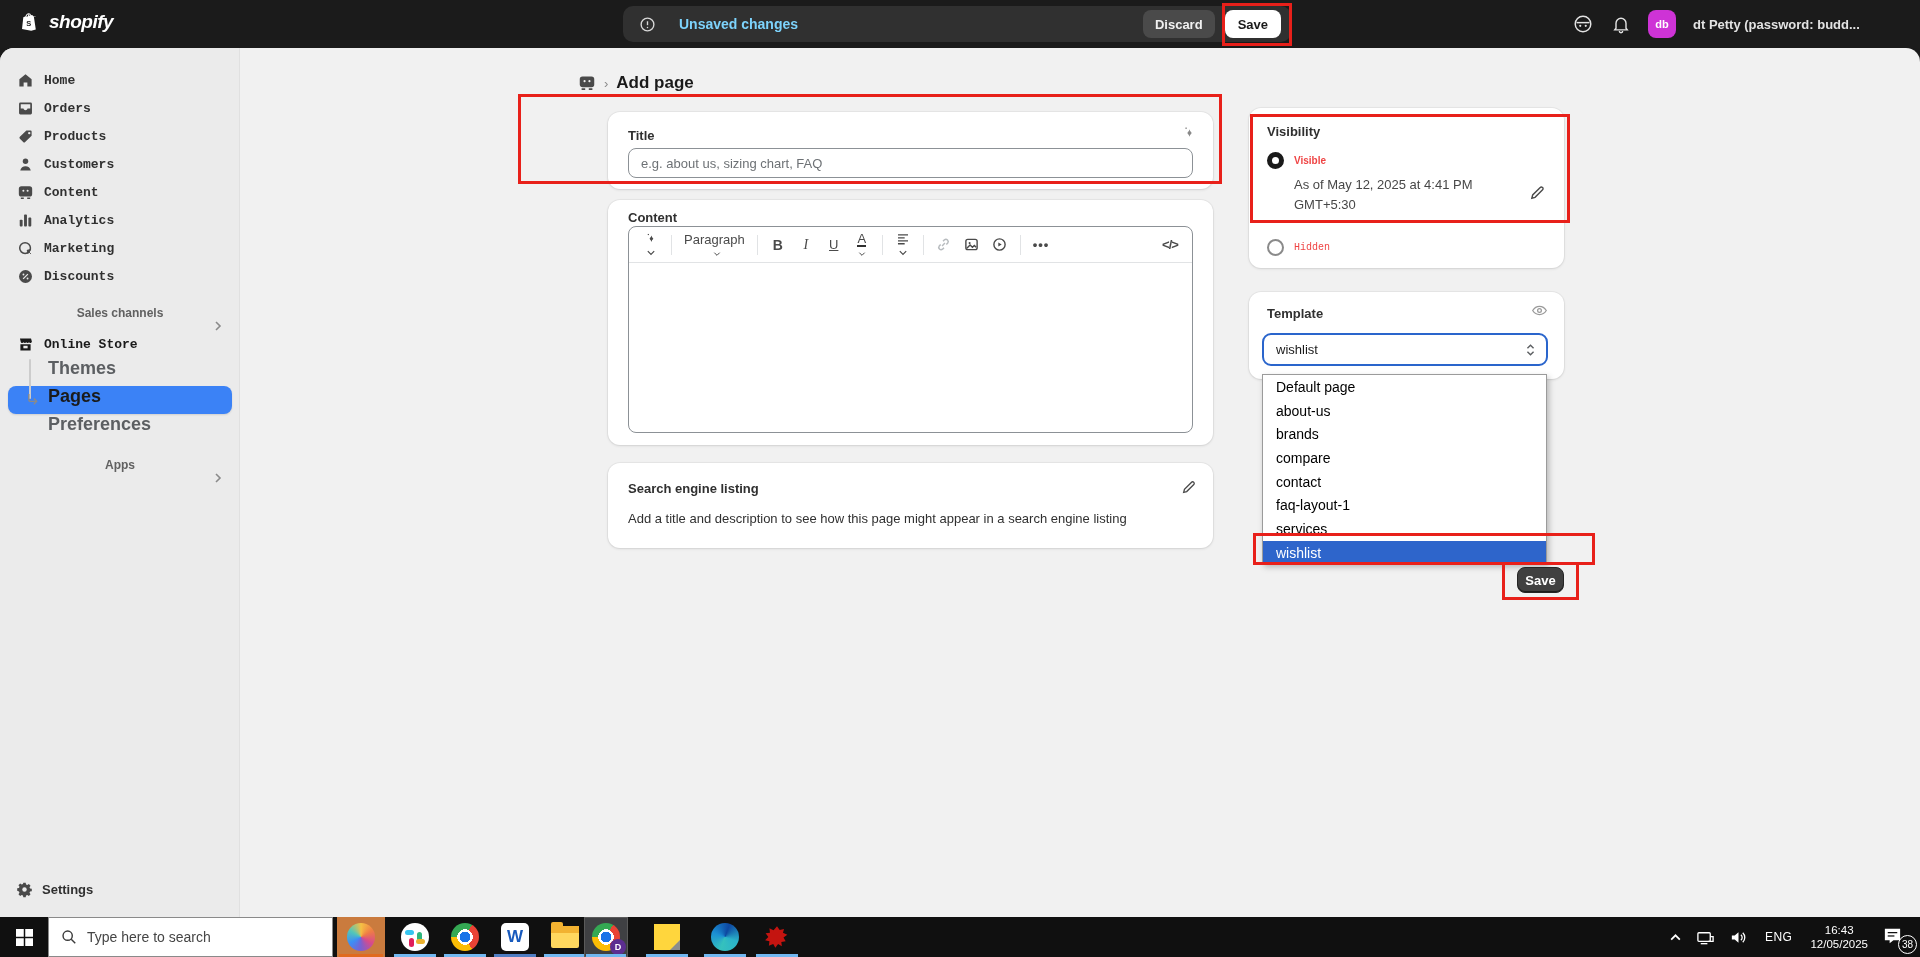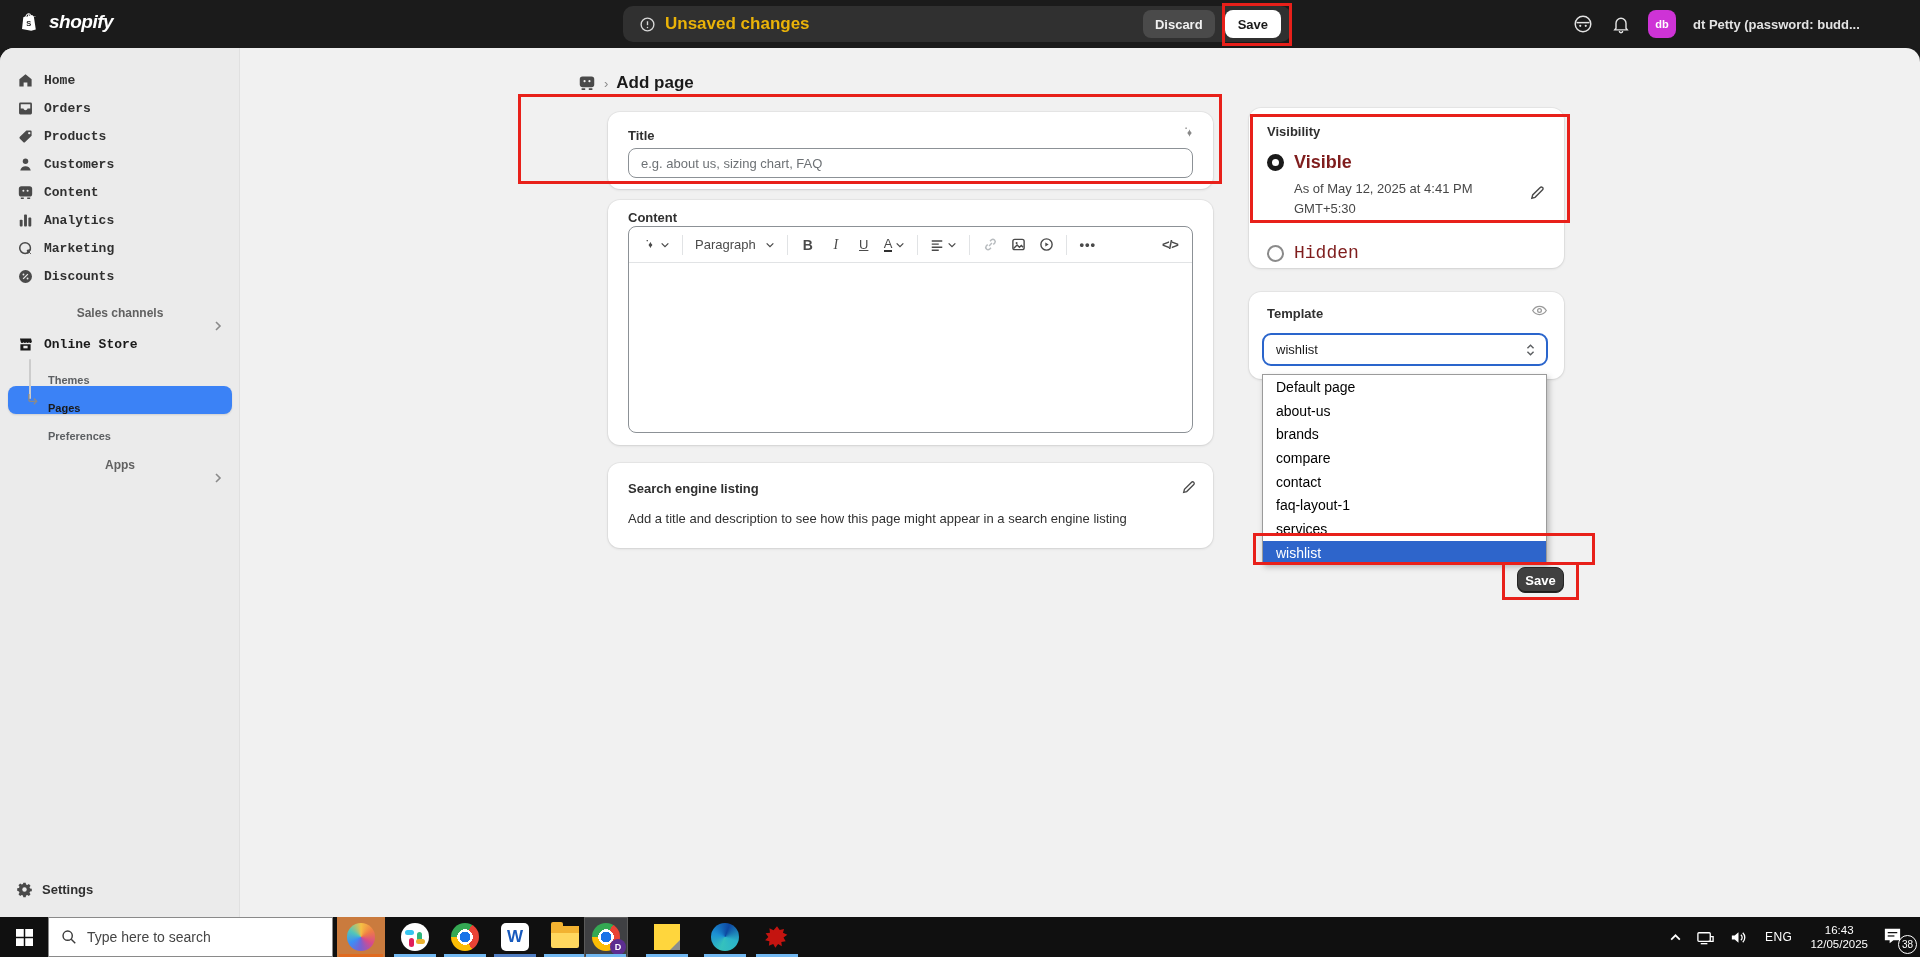--- a/index.html
+++ b/index.html
@@ -10,21 +10,21 @@
   body{width:1920px;height:957px;overflow:hidden;background:#1a1a1a;
        font-family:"Liberation Sans","DejaVu Sans",sans-serif;-webkit-font-smoothing:antialiased;}
   #stage{position:relative;width:1920px;height:957px;}
 
   
   .topbar{position:absolute;left:0;top:0;width:1920px;height:48px;background:#1b1b1b;}
   .brand{position:absolute;left:18px;top:10px;display:flex;align-items:center;gap:7px;}
   .brand-word{color:#fff;font-size:19px;font-weight:bold;font-style:italic;letter-spacing:-.5px;}
   .pill{position:absolute;left:623px;top:6px;width:668px;height:36px;background:#303030;border-radius:10px;
         display:flex;align-items:center;padding:0 4px 0 16px;}
-  .pill-msg{color:#eab308;font-size:17px;font-weight:bold;margin-left:9px;}
+  .pill-msg{color:#7dd3fc;font-size:14px;font-weight:bold;margin-left:23px;}
   .pill-spacer{flex:1;}
   .btn-discard{height:28px;padding:0 12px;border-radius:8px;background:#4a4a4a;color:#f1f1f1;
         font-size:13px;font-weight:bold;display:flex;align-items:center;margin-right:10px;cursor:pointer;}
   .btn-save-top{height:28px;padding:0 13px;border-radius:8px;background:#ffffff;color:#1a1a1a;
         font-size:13px;font-weight:bold;display:flex;align-items:center;margin-right:6px;cursor:pointer;}
   .top-right{position:absolute;left:1572px;top:0;height:48px;display:flex;align-items:center;gap:17px;}
   .avatar{width:28px;height:28px;border-radius:8px;background:var(--avatar-magenta);color:#fff;
         font-size:11px;font-weight:bold;display:flex;align-items:center;justify-content:center;}
   .username{color:#e3e3e3;font-size:13px;font-weight:bold;white-space:nowrap;}
 
@@ -32,22 +32,22 @@
   .surface{position:absolute;left:0;top:48px;width:1920px;height:869px;background:#f1f1f1;
         border-radius:14px 14px 0 0;overflow:hidden;}
   .sidebar{position:absolute;left:0;top:0;width:240px;height:100%;background:#ebebeb;border-right:1px solid #e0e0e0;}
   .nav{position:absolute;top:18px;left:0;width:240px;}
   .nav-item{height:28px;margin:0 8px;border-radius:8px;display:flex;align-items:center;gap:9px;
         padding:0 8px;color:#303030;font-size:13px;font-weight:bold;cursor:pointer;font-family:Liberation Mono, monospace;}
   .nav-item .ic{width:19px;height:19px;display:flex;align-items:center;justify-content:center;color:#4a4a4a;}
   .sec-head{height:24px;margin:16px 8px 0 8px;padding:0 8px;display:flex;align-items:center;
         color:#616161;font-size:12px;font-weight:bold;flex-direction:column;}
   .sec-head .chev{margin-left:auto;color:#8a8a8a;}
-  .sub-item{height:28px;margin:0 8px;border-radius:8px;display:flex;align-items:flex-end;
-        padding:0 8px 0 40px;color:#5c5f62;font-size:11px;font-weight:bold;cursor:pointer;}
+  .sub-item{height:28px;margin:0 8px;border-radius:8px;display:flex;align-items:flex-start;
+        padding:0 8px 0 40px;color:#5c5f62;font-size:18px;font-weight:bold;cursor:pointer;}
   .sub-item.selected{background:#3b82f6;box-shadow:0 1px 2px rgba(0,0,0,.12);color:#1a1a1a;padding-left:40px;position:relative;}
   .tree-line{position:absolute;left:29px;top:311px;width:2px;height:40px;background:#cccccc;border-radius:1px;}
   .tree-arrow{position:absolute;left:26px;top:345px;color:#8a8a8a;}
   .settings-row{position:absolute;left:8px;bottom:14px;width:224px;height:28px;border-radius:8px;
         display:flex;align-items:center;gap:9px;padding:0 8px;color:#303030;font-size:13px;font-weight:bold;cursor:pointer;}
 
   
   .breadcrumb{position:absolute;left:578px;top:25px;display:flex;align-items:center;gap:8px;}
   .crumb-title{font-size:17px;font-weight:bold;color:#1a1a1a;}
   .crumb-chev{color:#8a8a8a;font-size:13px;}
@@ -57,37 +57,37 @@
   #card-title{left:608px;top:64px;width:605px;height:77px;padding:16px 20px;}
   .title-input{position:absolute;left:20px;top:36px;width:565px;height:30px;border:1px solid #8c9196;
         border-radius:8px;padding:0 12px;font-size:13px;color:#303030;background:#fff;outline:none;
         font-family:inherit;}
   .title-input::placeholder{color:#6d7175;}
   .corner-ic{position:absolute;right:16px;top:13px;color:#8a8a8a;}
   #card-content{left:608px;top:152px;width:605px;height:245px;padding:10px 20px;}
   .editor{position:absolute;left:20px;top:26px;width:565px;height:207px;border:1px solid #8c9196;border-radius:8px;background:#fff;}
   .toolbar{height:36px;border-bottom:1px solid #e1e3e5;display:flex;align-items:center;padding:0 10px;gap:4px;color:#4a4a4a;}
   .tb-btn{height:26px;min-width:24px;padding:0 4px;border-radius:6px;display:flex;align-items:center;justify-content:center;
-        gap:3px;font-size:13px;cursor:pointer;}
+        gap:3px;font-size:13px;cursor:pointer;flex-direction:column;}
   .tb-div{width:1px;height:20px;background:#e1e3e5;margin:0 4px;}
   .tb-b{font-weight:bold;font-size:14px;}
   .tb-i{font-style:italic;font-family:"Liberation Serif",serif;font-size:14px;}
   .tb-u{text-decoration:underline;font-size:13px;}
   .tb-a{font-size:13px;border-bottom:2.5px solid #303030;line-height:13px;}
   .tb-right{margin-left:auto;font-weight:bold;letter-spacing:-1px;}
   .tb-disabled{color:#b8bcbf;}
   #card-seo{left:608px;top:415px;width:605px;height:85px;padding:18px 20px;}
   .seo-desc{position:absolute;left:20px;top:48px;font-size:13px;color:#303030;}
 
   
   #card-visibility{left:1249px;top:60px;width:315px;height:160px;padding:16px 18px;}
   .radio-row{display:flex;align-items:center;gap:10px;margin-top:13px;}
   .radio{width:17px;height:17px;border-radius:50%;border:2px solid #8a8a8a;background:#fff;flex:none;cursor:pointer;}
   .radio.on{border:5.5px solid #1a1a1a;}
-  .radio-label{font-size:18px;color:#7f1d1d;font-weight:bold;}
+  .radio-label{font-size:10px;color:#ef4444;font-weight:bold;}
   .radio-label.plain{font-weight:normal;}
   .sched{margin:6px 0 16px 27px;font-size:13px;color:#474747;line-height:20px;width:200px;}
   .vis-pencil{position:absolute;right:18px;top:76px;color:#4a4a4a;cursor:pointer;}
   #card-template{left:1249px;top:244px;width:315px;height:87px;padding:14px 18px;}
   .tpl-eye{position:absolute;right:16px;top:10px;color:#999;cursor:pointer;}
   .tpl-select{position:absolute;left:13px;top:41px;width:286px;height:33px;background:#fff;border:2px solid var(--focus-blue);
         border-radius:9px;display:flex;align-items:center;padding:0 10px 0 12px;font-size:13px;color:#1a1a1a;cursor:pointer;}
   .tpl-updown{margin-left:auto;color:#5c5f62;}
   .dropdown{position:absolute;left:1262px;top:326px;width:285px;height:190px;background:#fff;
         border:1px solid #9b9b9b;box-shadow:2px 3px 6px rgba(0,0,0,.25);z-index:20;}

